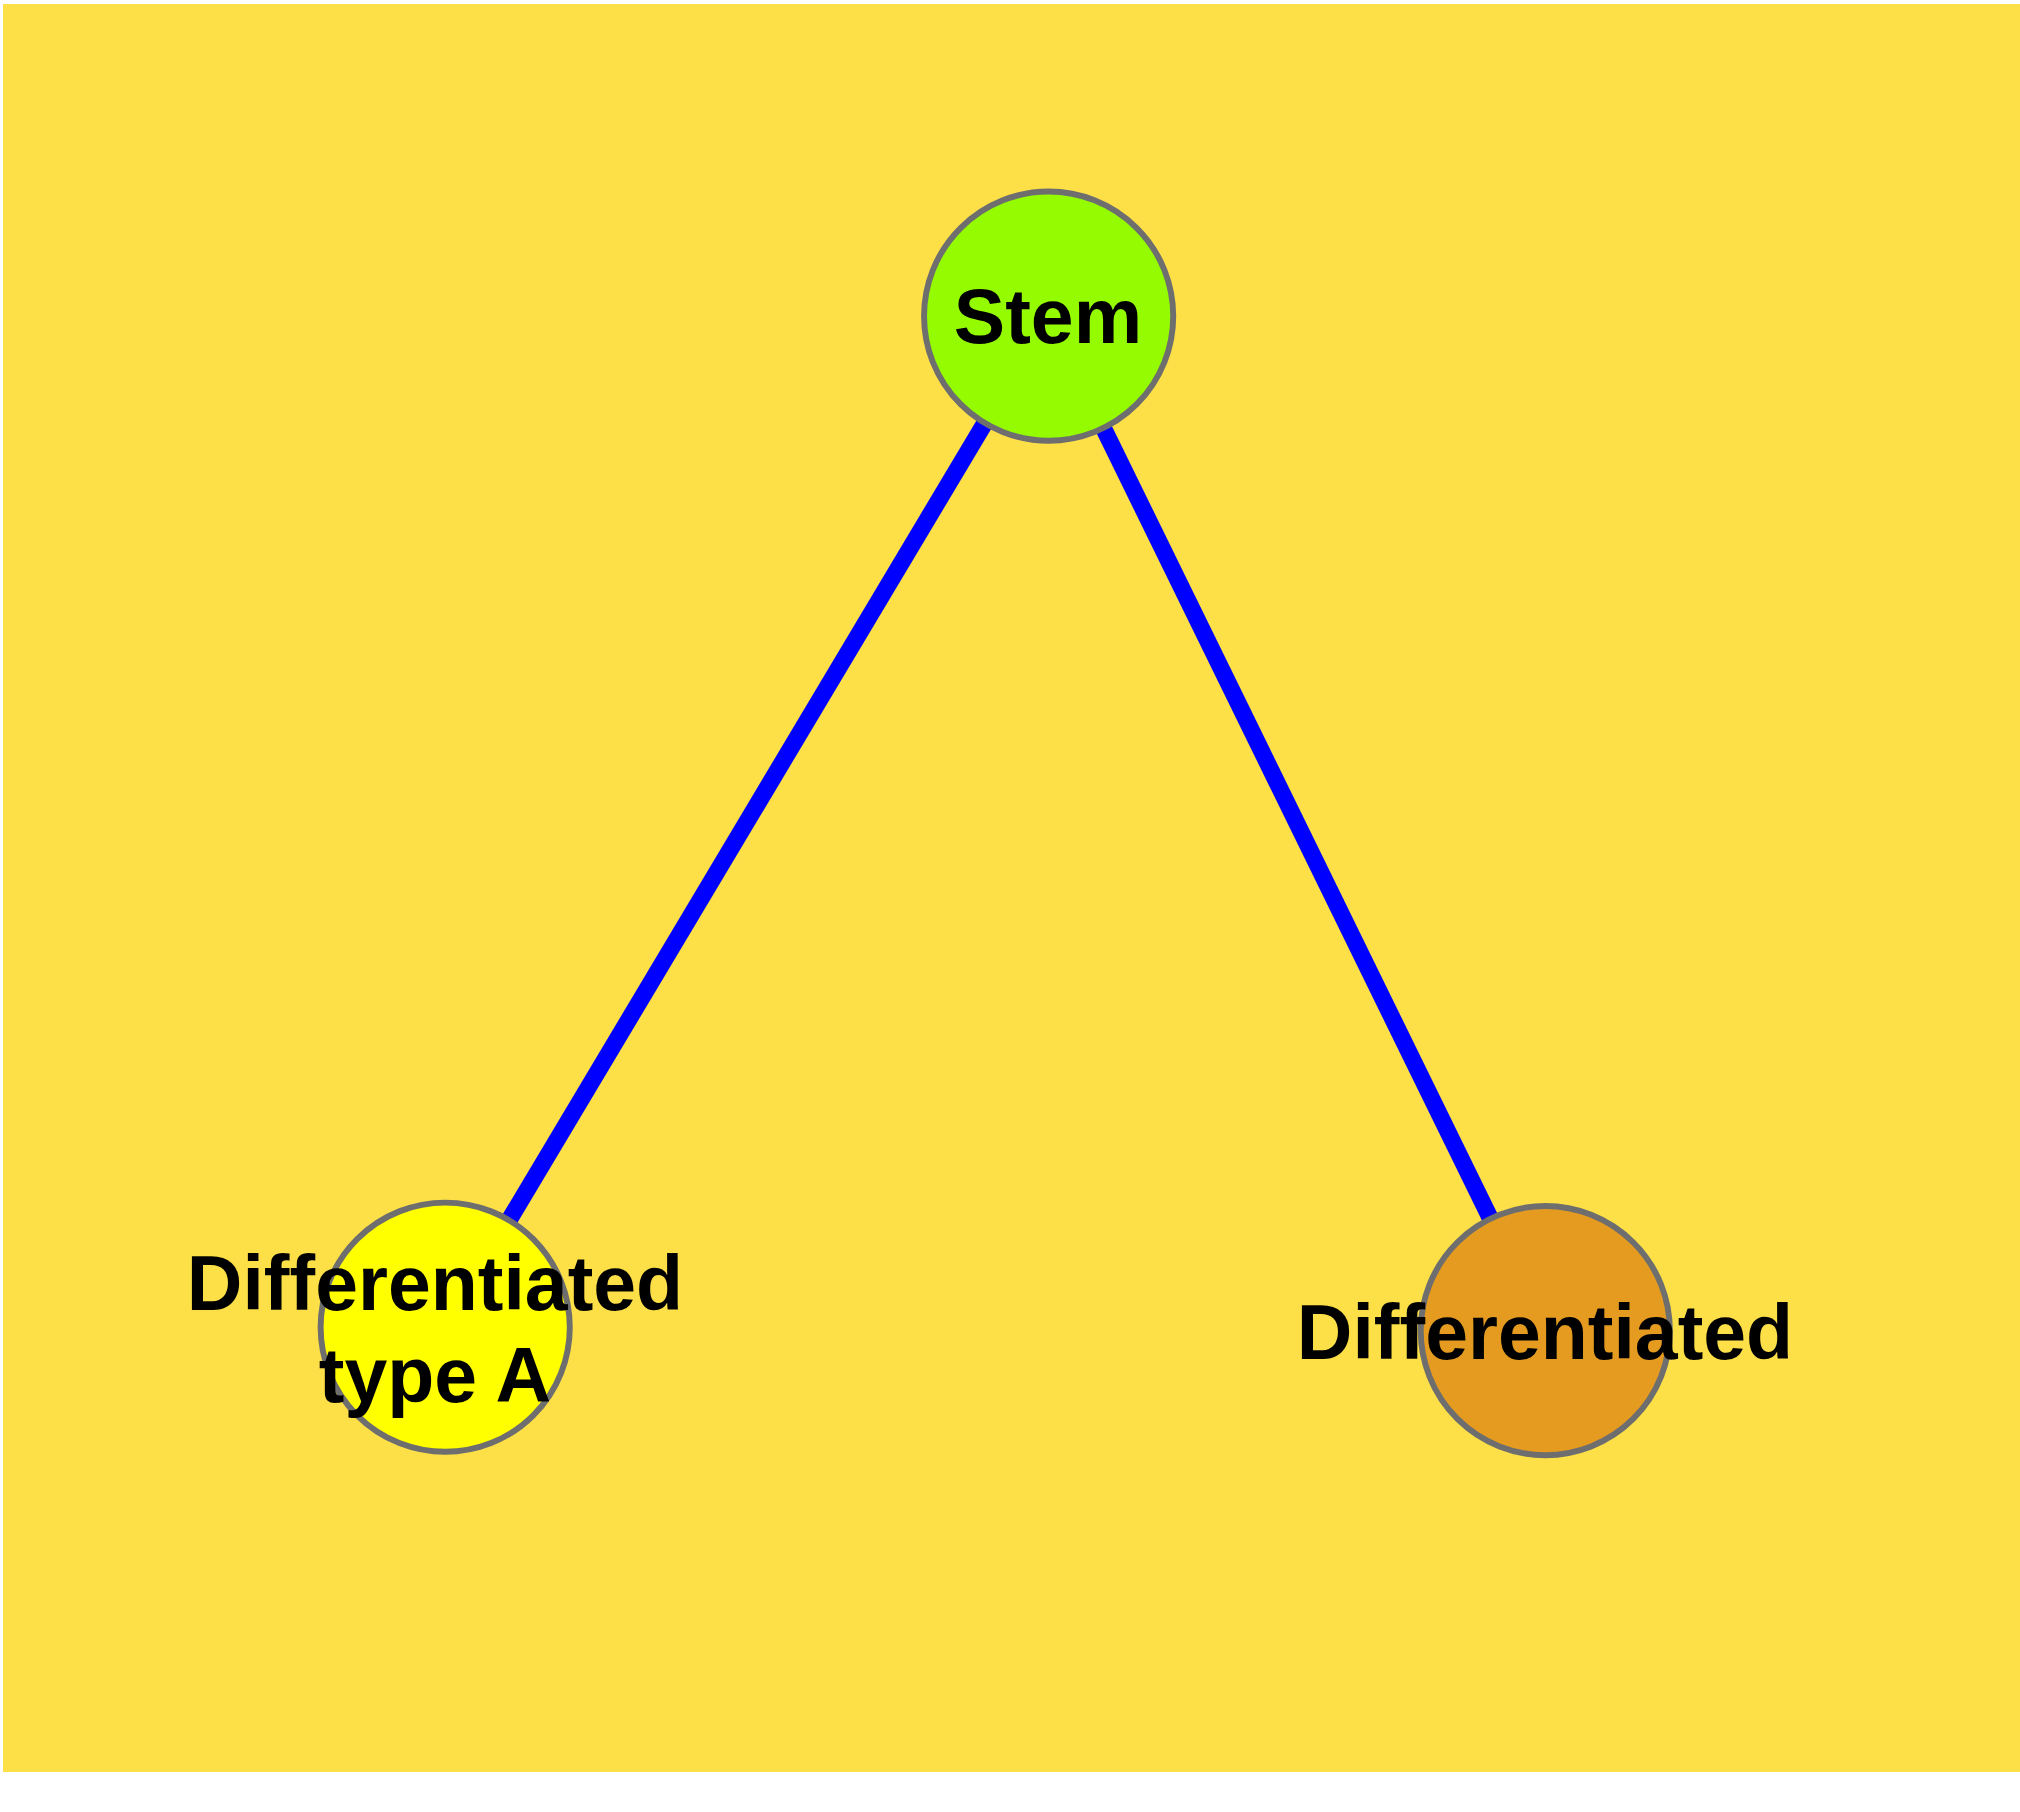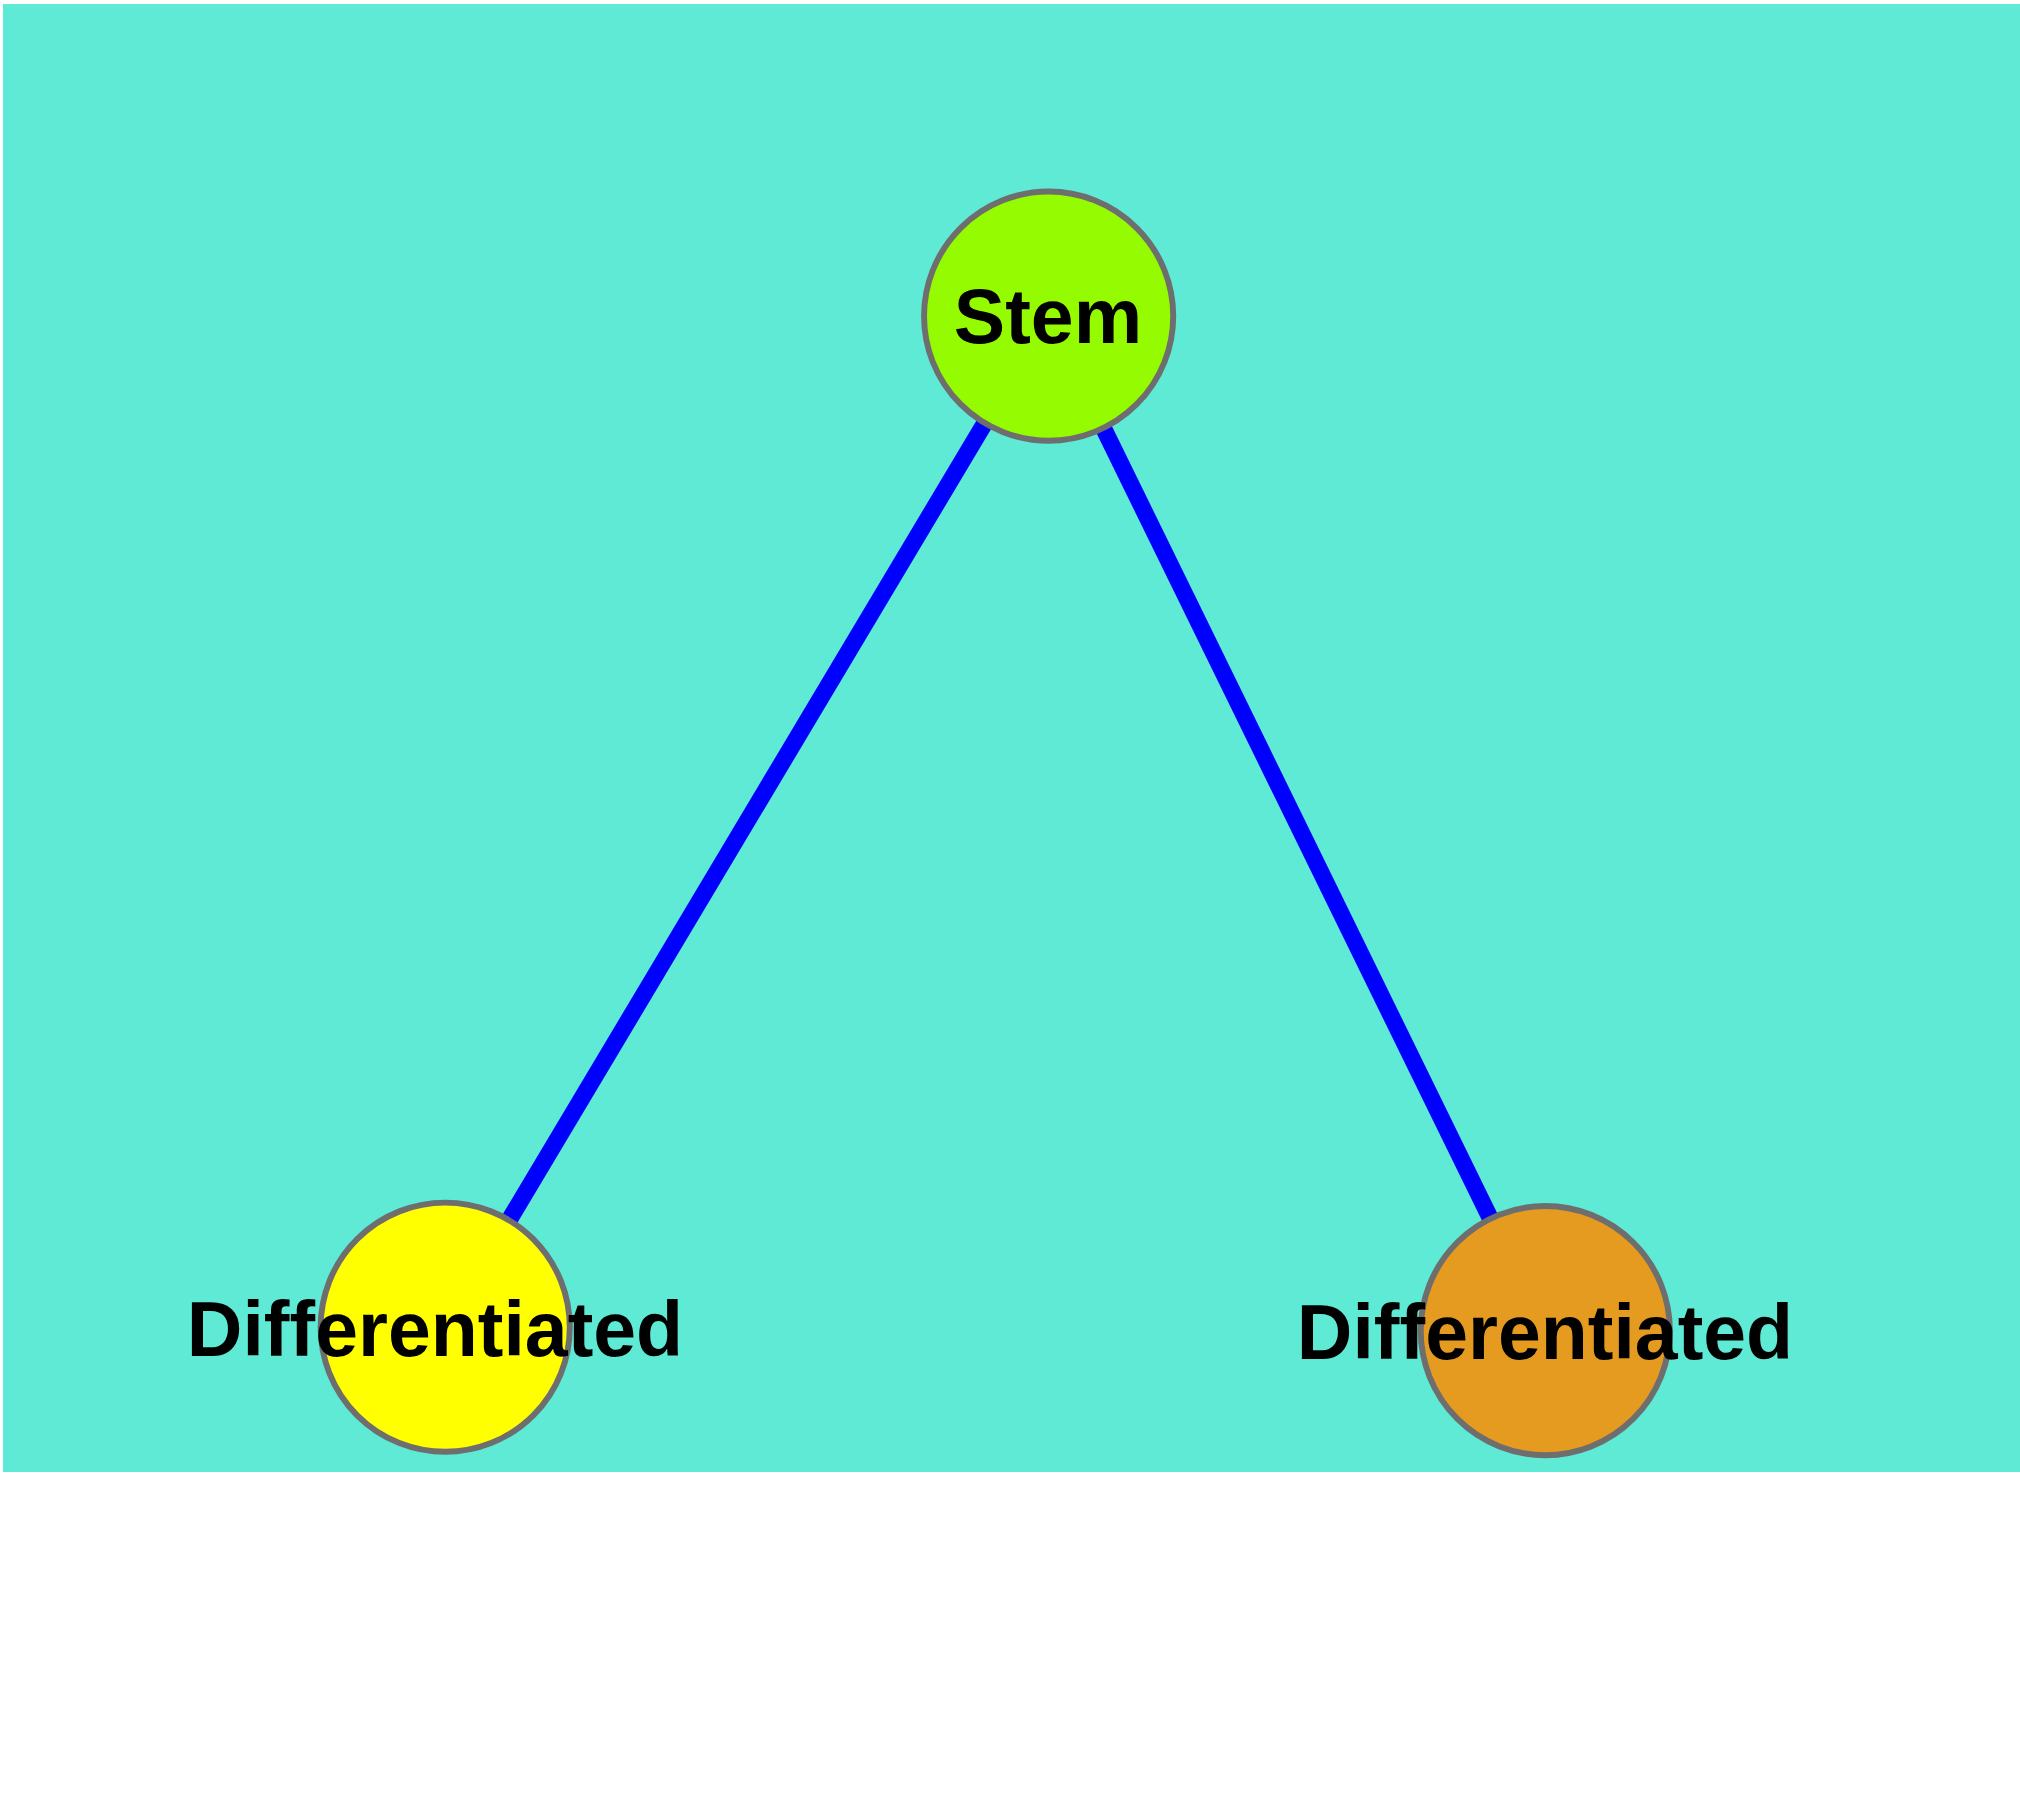--- a/index.html
+++ b/index.html
@@ -3,22 +3,22 @@
 <meta charset="utf-8">
 <style>
   html, body {
     margin: 0;
     padding: 0;
     background: #ffffff;
   }
   .canvas {
     position: relative;
     width: 2021px;
-    height: 1472px;
-    background: #5eead4;
+    height: 1772px;
+    background: #fde047;
     overflow: hidden;
     font-family: "Liberation Sans", sans-serif;
   }
   .edge-highlight-top {
     position: absolute;
     left: 0; top: 0;
     width: 100%; height: 4.2px;
     background: #ffffff;
   }
   .edge-highlight-left {
@@ -61,20 +61,21 @@
 
     <circle cx="1237" cy="373" r="147" stroke="#6E6E6E" stroke-width="7" fill="#94FB00"></circle>
     <circle cx="525" cy="1566" r="147" stroke="#6E6E6E" stroke-width="7" fill="#FFFF00"></circle>
     <circle cx="1823" cy="1570" r="147" stroke="#6E6E6E" stroke-width="7" fill="#E49B20"></circle>
   </svg>
 
   <div class="node-label" id="label-stem">Stem</div>
 
   <div class="node-label" id="label-diffa">
     <span class="line">Differentiated</span>
+    <span class="line">type A</span>
   </div>
 
   <div class="node-label" id="label-diffb">
     <span class="line">Differentiated</span>
   </div>
 
   <div class="edge-highlight-top"></div>
   <div class="edge-highlight-left"></div>
 
 </div>

